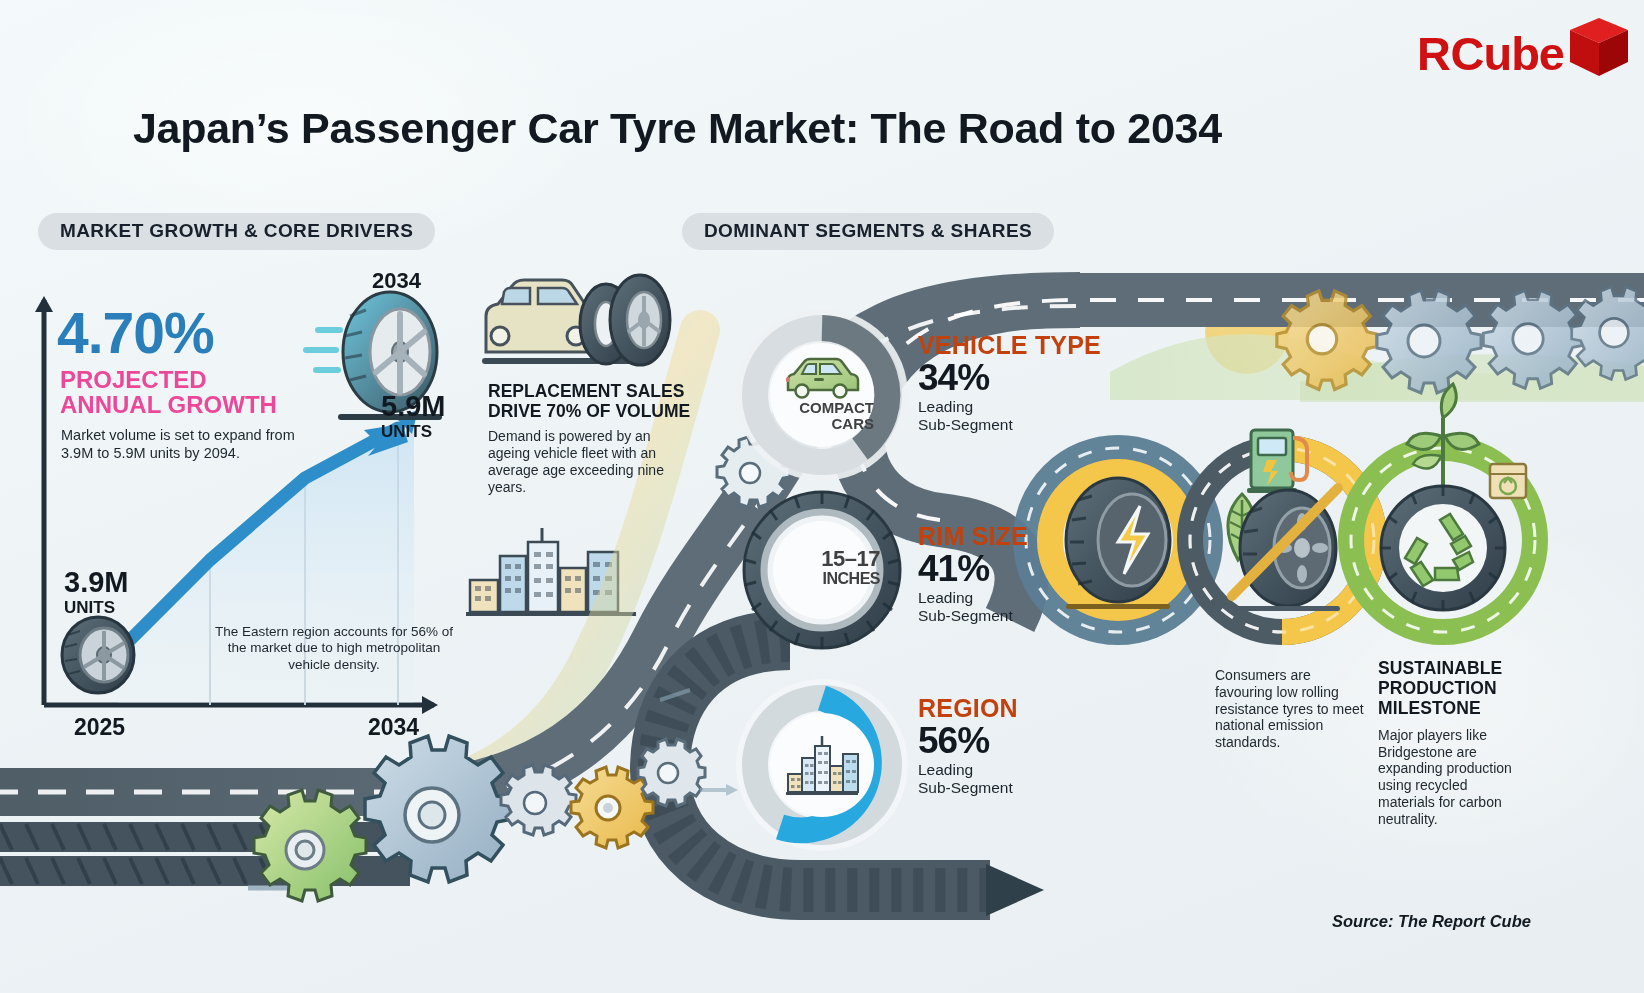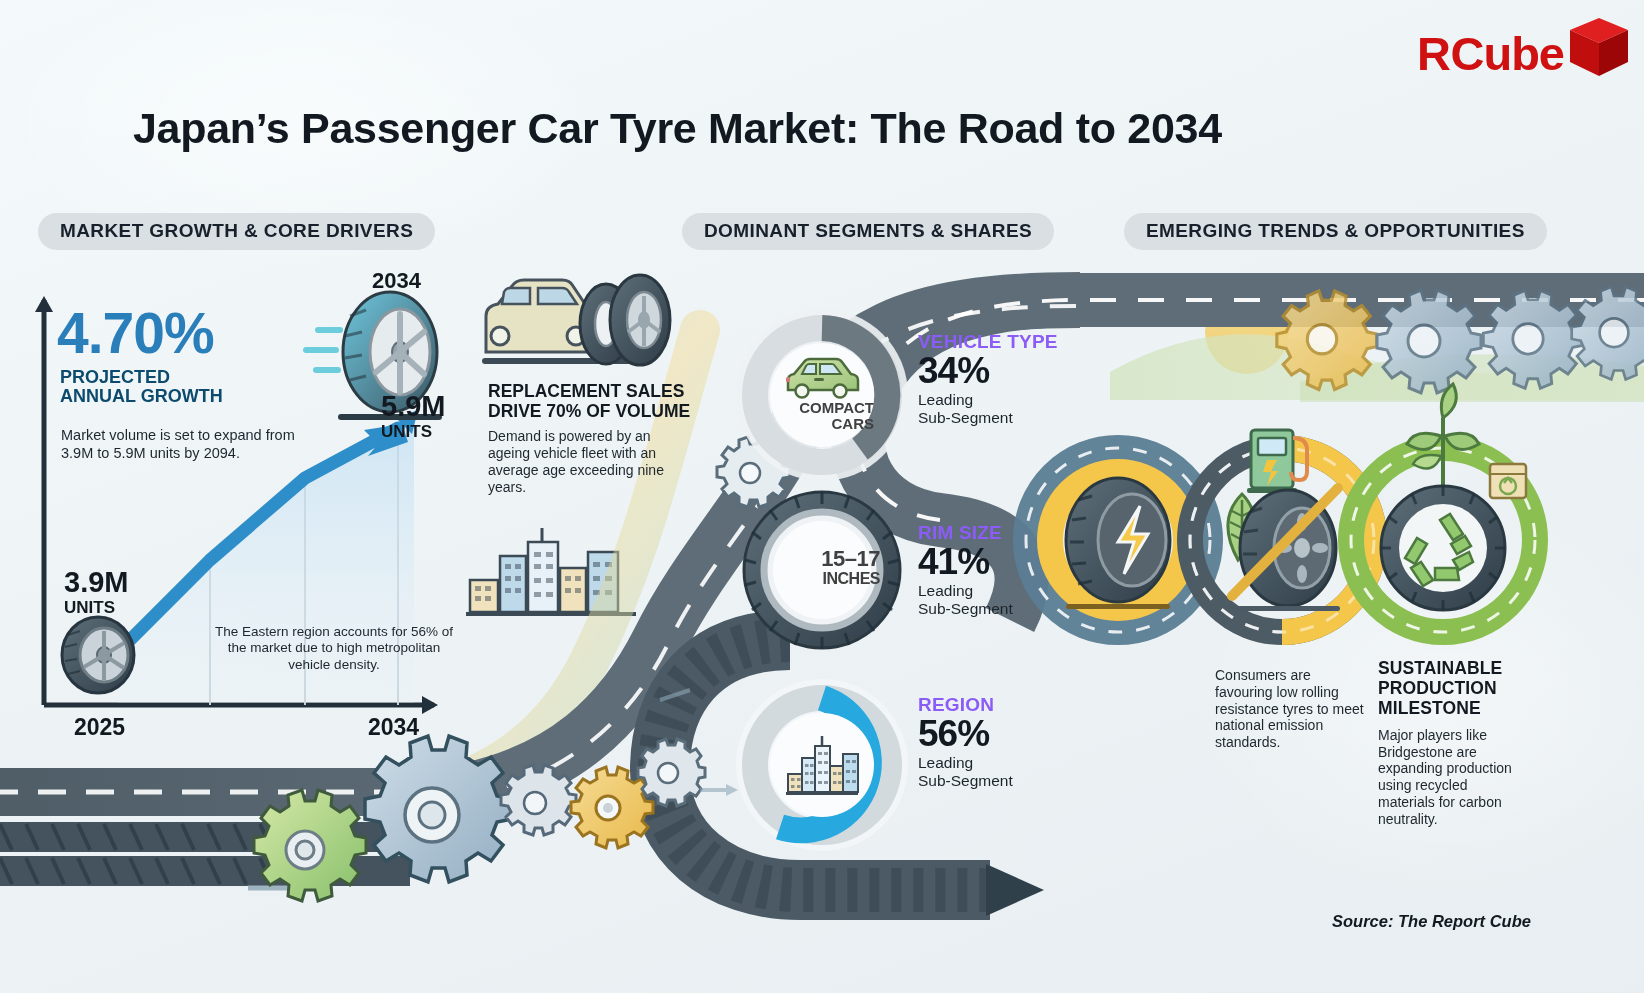--- a/index.html
+++ b/index.html
@@ -30,37 +30,37 @@
   }
   #logo .r-mirror{display:inline-block;transform:scaleX(-1);}
 
   
   #band-left{left:38px;top:213px;font-size:19px;}
   #band-mid{left:682px;top:213px;font-size:19px;}
   #band-right{left:1124px;top:213px;font-size:19px;}
 
   
   #pct{left:57px;top:300px;font-size:57px;font-weight:bold;color:#2a7fba;letter-spacing:-1px;}
-  #pct-sub{left:60px;top:368px;font-size:18px;font-weight:bold;color:#0c4a6e;line-height:1.04;}
+  #pct-sub{left:60px;top:368px;font-size:24px;font-weight:bold;color:#ec4899;line-height:1.04;}
   #pct-desc{left:61px;top:427px;width:240px;font-size:14.5px;}
   #v2034{left:372px;top:268px;font-size:22px;font-weight:bold;color:#121920;}
   #v59{left:381px;top:392px;font-size:29px;font-weight:bold;color:#121920;line-height:1;}
   #v59 .u{font-size:17px;display:block;margin-top:2px;}
   #v39{left:64px;top:568px;font-size:29px;font-weight:bold;color:#121920;line-height:1;}
   #v39 .u{font-size:17px;display:block;margin-top:2px;}
   #east{left:218px;top:578px;width:232px;text-align:center;font-size:17.5px;font-weight:bold;color:#121920;line-height:1.1;}
   #east-desc{left:212px;top:624px;width:244px;text-align:center;font-size:13.5px;}
   #ax2025{left:74px;top:714px;font-size:23px;font-weight:bold;color:#121920;}
   #ax2034{left:368px;top:714px;font-size:23px;font-weight:bold;color:#121920;}
 
   #rep-title{left:488px;top:382px;width:205px;font-size:17.5px;font-weight:bold;color:#121920;line-height:1.12;}
   #rep-desc{left:488px;top:428px;width:180px;font-size:14px;}
 
   
-  .seg-label{font-size:19px;font-weight:bold;color:#8b5cf6;letter-spacing:.2px;}
+  .seg-label{font-size:25px;font-weight:bold;color:#c2410c;letter-spacing:.2px;}
   .seg-pct{font-size:37px;font-weight:bold;color:#121920;line-height:.95;letter-spacing:-1px;}
   .seg-sub{font-size:15.5px;color:#1c242c;line-height:1.14;margin-top:3px;}
   #seg1{left:918px;top:331px;}
   #seg2{left:918px;top:522px;}
   #seg3{left:918px;top:694px;}
 
   .donut-cap{font-size:15px;font-weight:bold;color:#404040;text-align:right;line-height:1.05;}
 
   
   .trend{position:absolute;width:150px;}
@@ -631,23 +631,20 @@
       <path d="M64,16 L35,29 L35,62 L64,48 Z" fill="#9d0606"></path>
     </svg>
   </div>
 
   <div class="abs" id="band-mid">
     <span class="band">DOMINANT SEGMENTS &amp; SHARES</span>
   </div>
   <div class="abs" id="band-left">
     <span class="band">MARKET GROWTH &amp; CORE DRIVERS</span>
   </div>
-  <div class="abs" id="band-right">
-    <span class="band">EMERGING TRENDS &amp; OPPORTUNITIES</span>
-  </div>
 
   <div class="abs" id="pct">4.70%</div>
   <div class="abs" id="pct-sub">
     <div>PROJECTED</div>
     <div>ANNUAL GROWTH</div>
   </div>
   <div class="abs body-txt" id="pct-desc">Market volume is set to expand from 3.9M to 5.9M units by 2094.</div>
 
   <div class="abs" id="v2034">2034</div>
   <div class="abs" id="v59">

